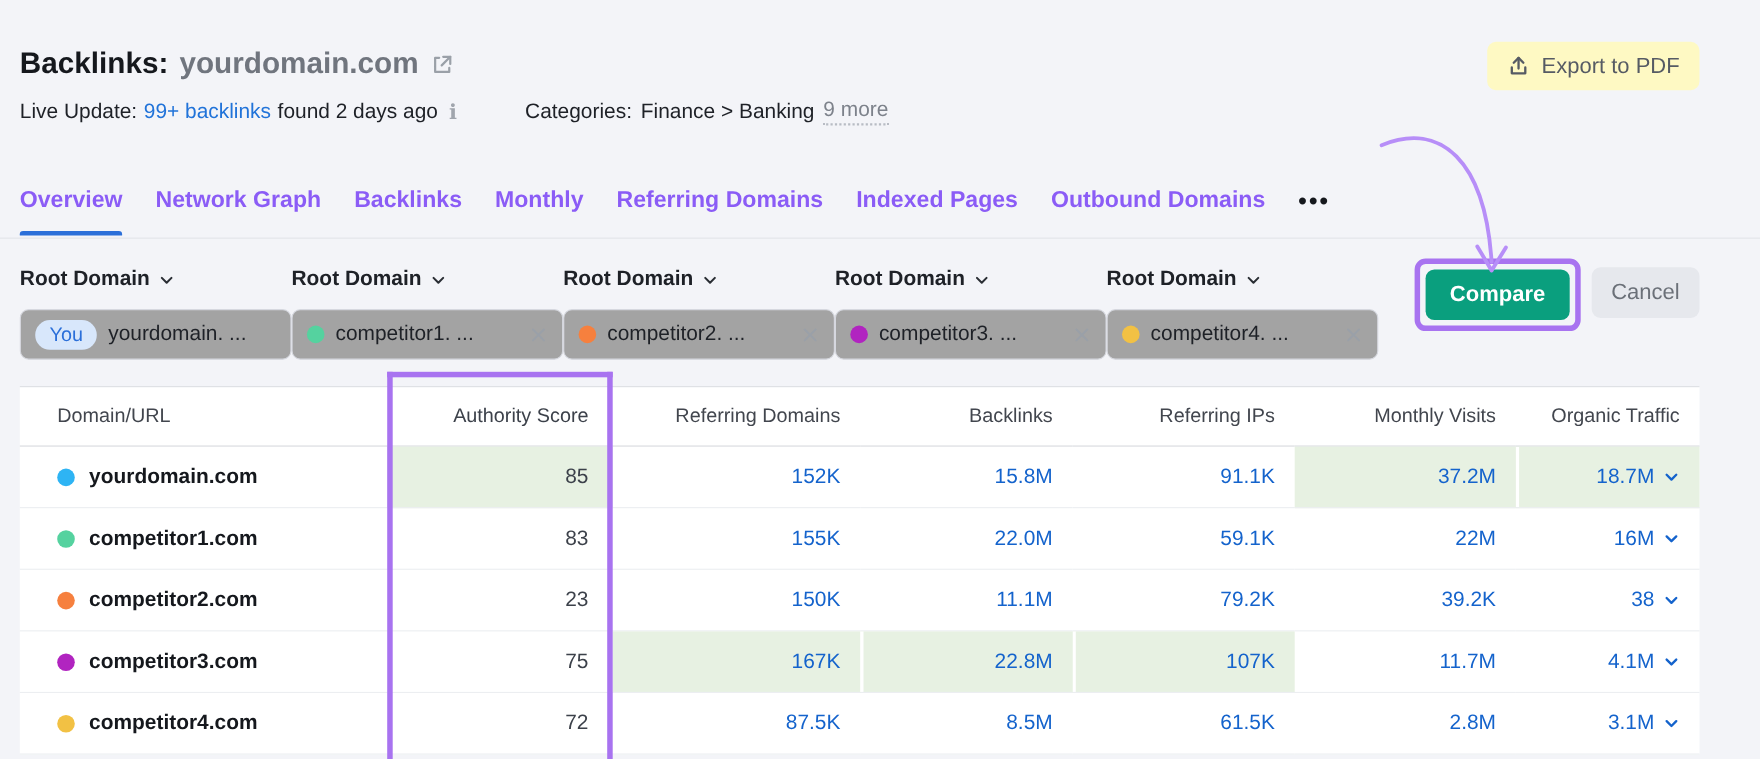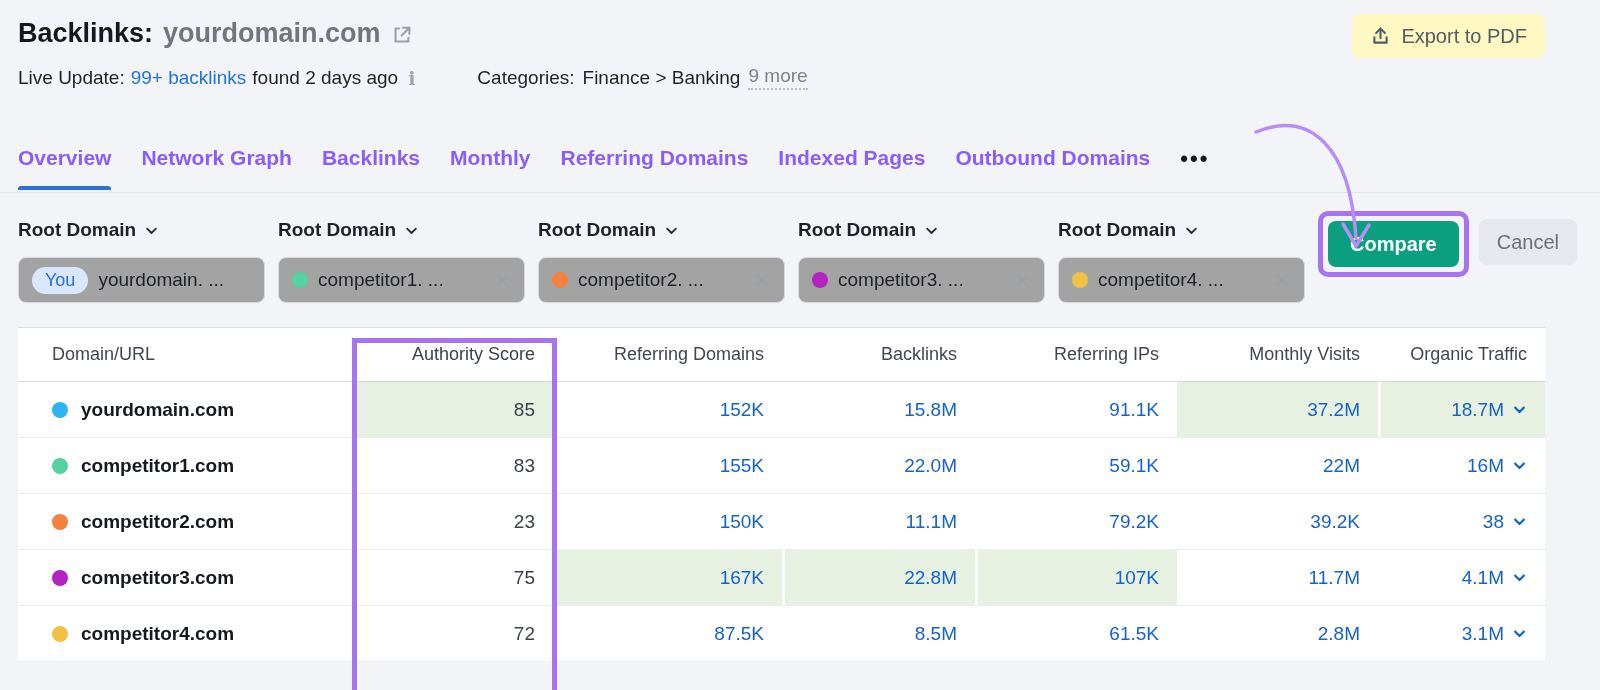--- a/index.html
+++ b/index.html
@@ -4,21 +4,21 @@
 <style>
   * { margin:0; padding:0; box-sizing:border-box; }
   html,body { width:1600px; height:690px; overflow:hidden; }
   body {
     background:#f3f4f8;
     font-family:"Liberation Sans", sans-serif;
     color:#15181d;
     position:relative;
   }
   
-  .header-sec { padding:18px 28px 0 18px; position:relative; }
+  .header-sec { padding:18px 28px 0 18px; position:relative;margin-top:24px; }
   .title-line { display:flex; align-items:center; gap:10px; }
   .title-main { font-size:27px; font-weight:700; color:#15181d; }
   .title-domain { font-size:27px; font-weight:700; color:#70757e; }
   .ext-icon svg { display:block; margin-top:2px; }
   .export-btn {
     position:absolute; right:55px; top:14px; height:44px;
     display:flex; align-items:center; gap:10px; padding:0 18px;
     background:#fef9c3; border:none; border-radius:8px;
     font-family:inherit; font-size:20px; color:#565b64; cursor:pointer;
   }
@@ -33,21 +33,21 @@
     margin-top:40px; padding:16px 55px 0 18px; border-bottom:1px solid #e2e4e9;
     display:flex; align-items:flex-start; gap:30px;
   }
   .tab { font-size:21px; font-weight:700; color:#8b5cf6; padding-bottom:20px; position:relative; cursor:pointer; white-space:nowrap; }
   .tab.active::after {
     content:""; position:absolute; left:0; right:0; bottom:0; height:4px;
     background:#2b6fd9; border-radius:3px 3px 0 0;
   }
   .tabs-more { font-size:22px; font-weight:700; color:#15181d; letter-spacing:2px; padding-bottom:20px; cursor:pointer; }
   
-  .filters-sec { padding:26px 55px 0 18px; display:flex; gap:13px; align-items:flex-start; }
+  .filters-sec { padding:26px 55px 0 18px; display:flex; align-items:flex-start; }
   .filter-group { flex:0 0 247px; }
   .filter-label { display:flex; align-items:center; gap:8px; font-size:19px; font-weight:700; color:#1e2127; margin-bottom:16px; cursor:pointer; }
   .chip {
     height:46px; background:#a3a3a3; border:1px solid #d6d8df; border-radius:8px;
     display:flex; align-items:center; gap:10px; padding:0 13px; overflow:hidden;
   }
   .chip-dot { width:16px; height:16px; border-radius:50%; flex:0 0 16px; }
   .you-badge { background:#d8e7fb; color:#2b6fd9; font-size:18px; padding:3px 13px; border-radius:14px; }
   .chip-label { font-size:19px; color:#1e2127; white-space:nowrap; }
   .chip-x { margin-left:auto; cursor:pointer; display:flex; }

